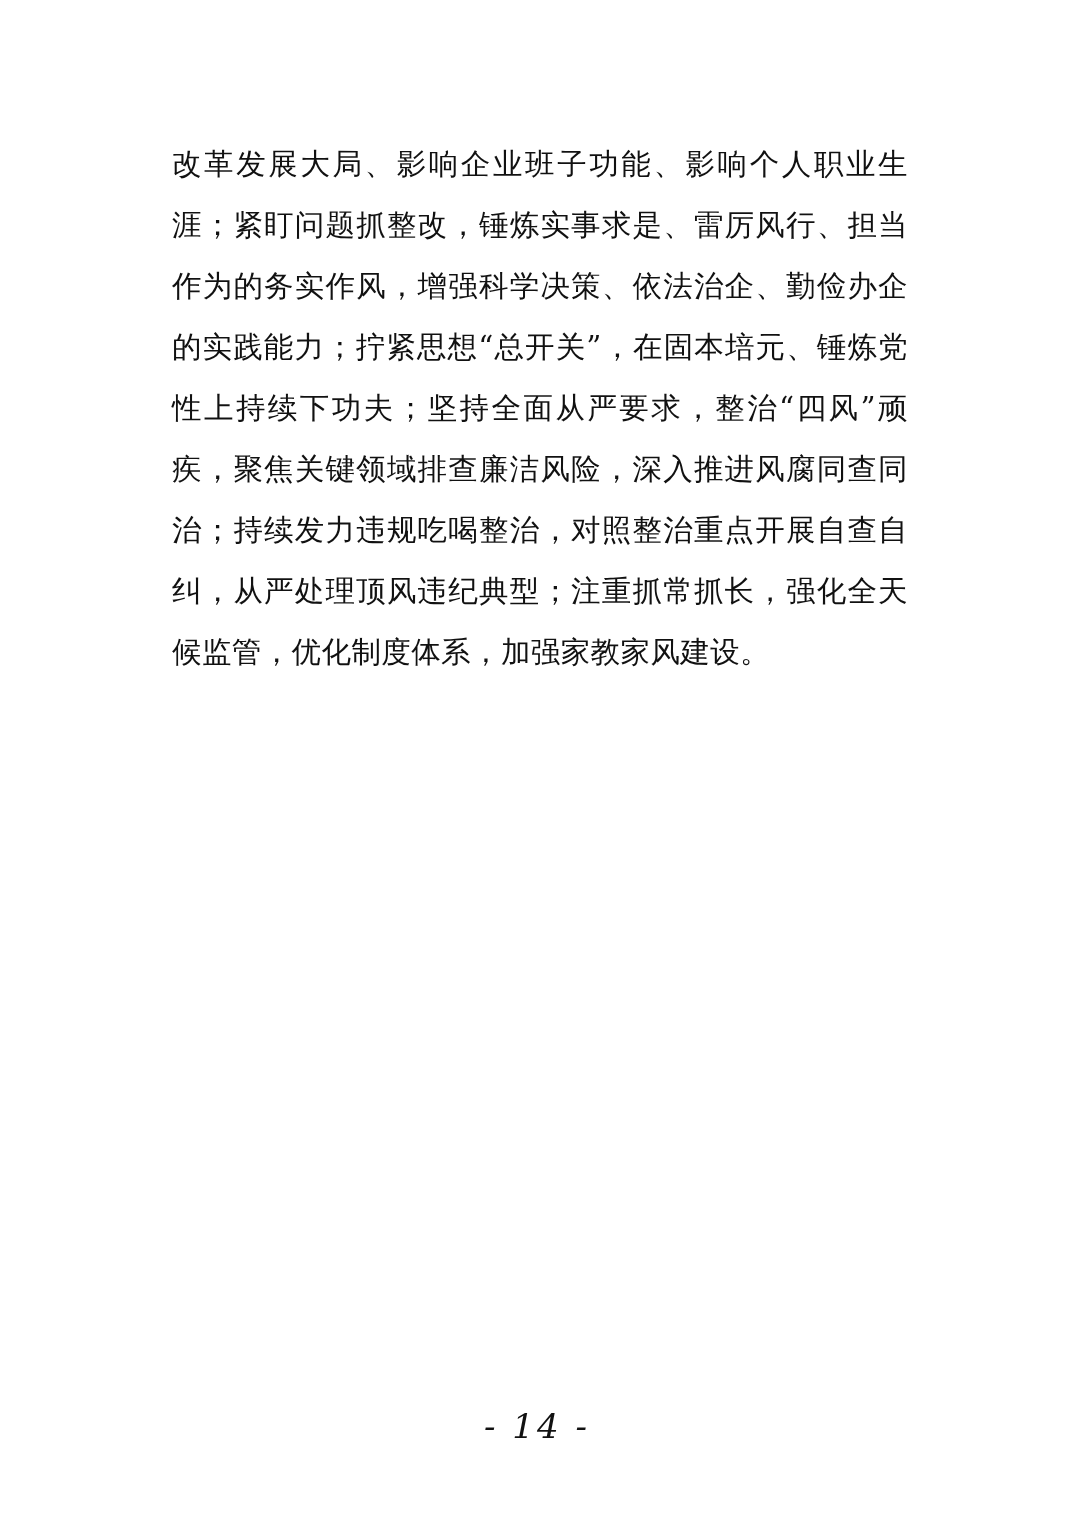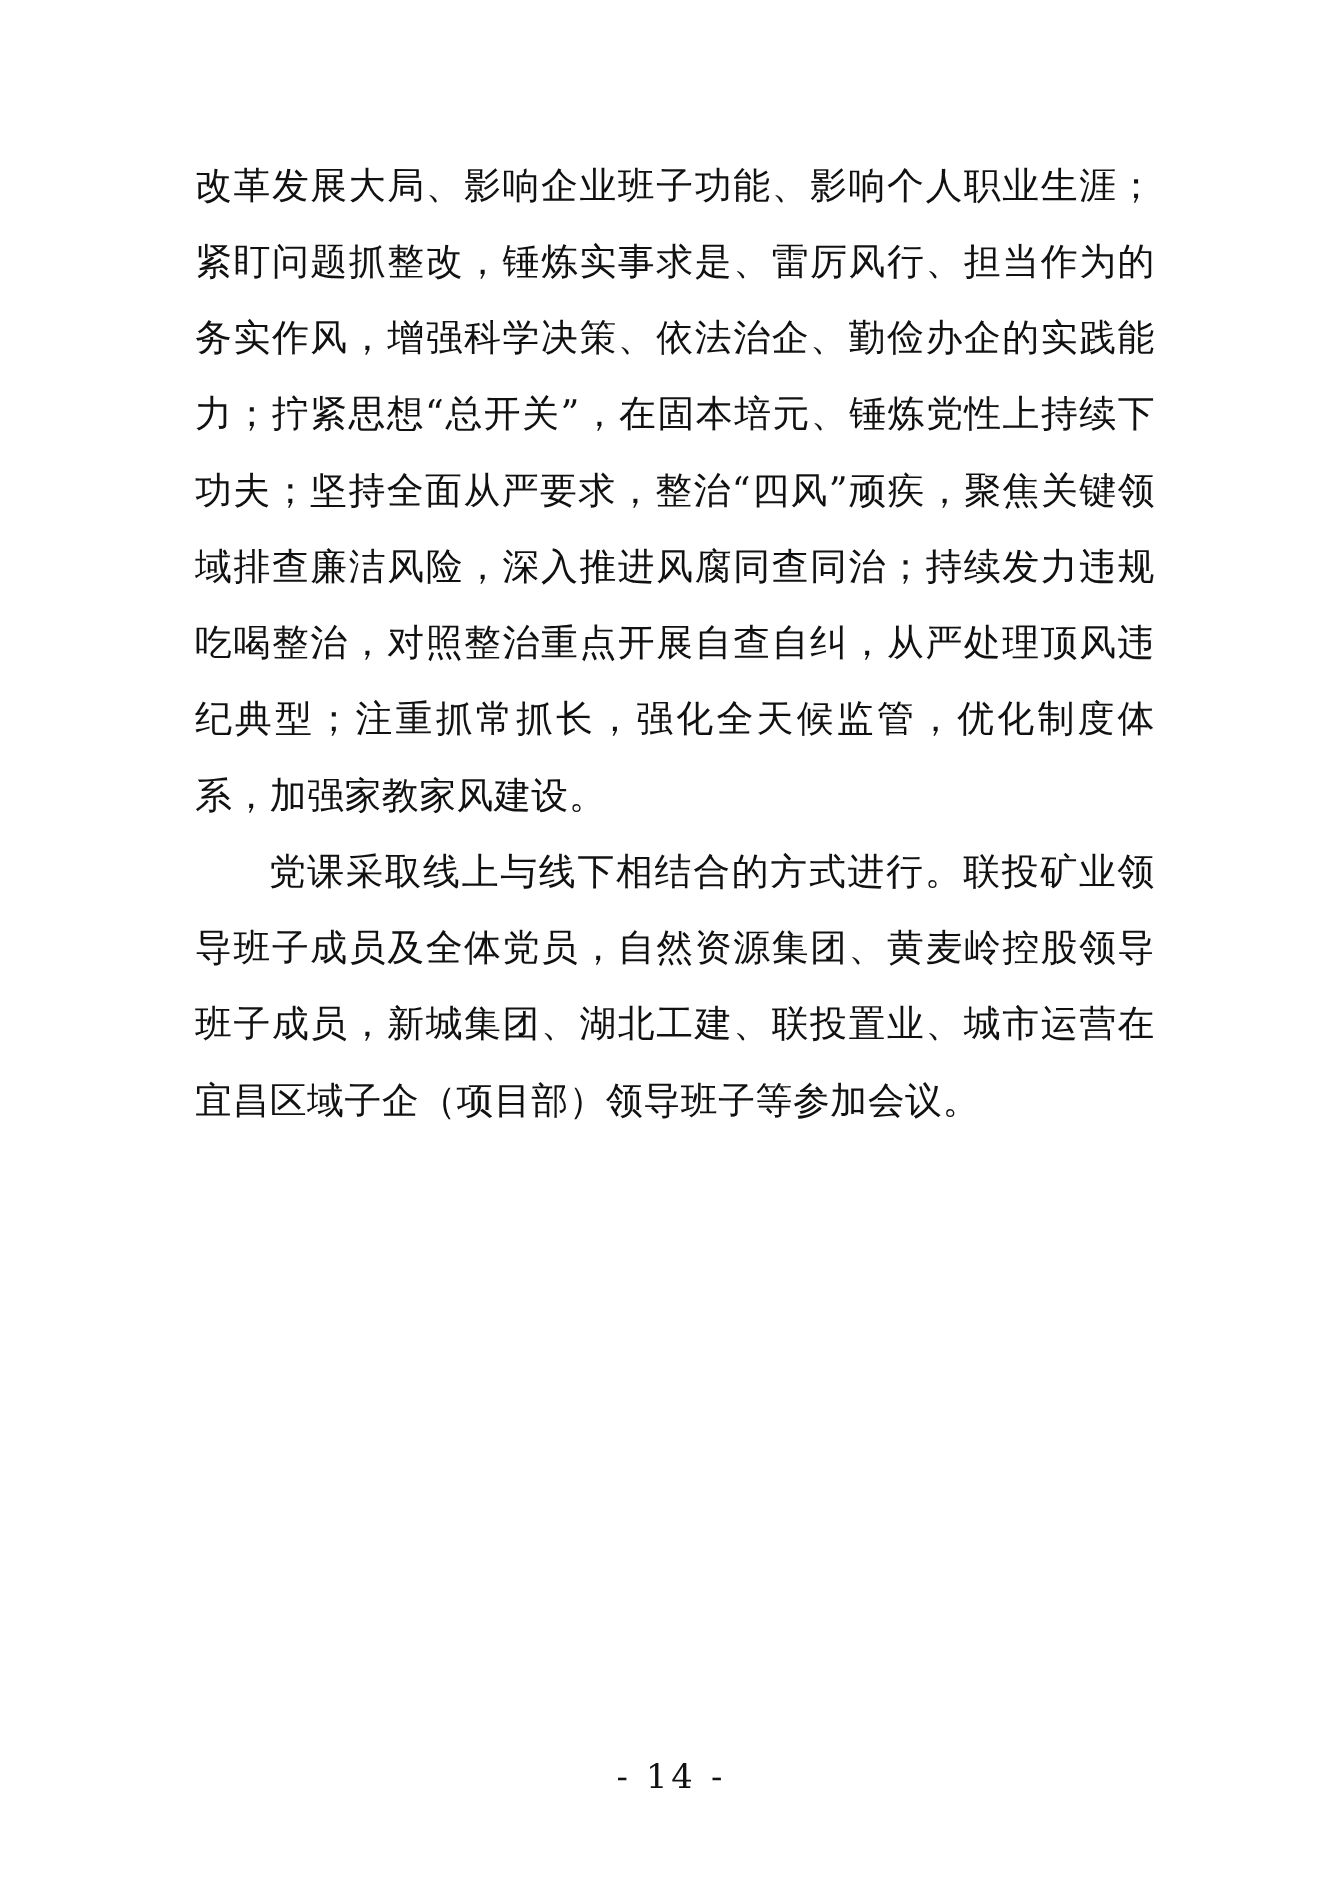--- a/index.html
+++ b/index.html
@@ -21,46 +21,46 @@
     height: 1520px;
     background: #ffffff;
   }
   .content {
     position: absolute;
     top: 118px;
     left: 156px;
     width: 768px;
   }
   p.para {
-    margin: 0;
+    margin: 16px;
     font-size: 29.5px;
     line-height: 61px;
     text-align: justify;
     text-justify: inter-ideograph;
     letter-spacing: 0.4px;
     font-family: "DejaVu Serif", "Liberation Serif", serif;
     color: #111111;
   }
   p.indent {
     text-indent: 59px;
   }
   .footer {
     position: absolute;
     top: 1406px;
     left: 0;
     width: 1074px;
     text-align: center;
-    font-size: 27px;
+    font-size: 34px;
     letter-spacing: 3px;
     color: #111111;
     font-family: "DejaVu Serif", "Liberation Serif", serif;
+    font-style: italic;
   }
 </style>
 </head>
 <body>
 
 <div class="page">
   <div class="content">
     <p class="para">改革发展大局、影响企业班子功能、影响个人职业生涯；紧盯问题抓整改，锤炼实事求是、雷厉风行、担当作为的务实作风，增强科学决策、依法治企、勤俭办企的实践能力；拧紧思想“总开关”，在固本培元、锤炼党性上持续下功夫；坚持全面从严要求，整治“四风”顽疾，聚焦关键领域排查廉洁风险，深入推进风腐同查同治；持续发力违规吃喝整治，对照整治重点开展自查自纠，从严处理顶风违纪典型；注重抓常抓长，强化全天候监管，优化制度体系，加强家教家风建设。</p>
-    <p class="para indent">党课采取线上与线下相结合的方式进行。联投矿业领导班子成员及全体党员，自然资源集团、黄麦岭控股领导班子成员，新城集团、湖北工建、联投置业、城市运营在宜昌区域子企（项目部）领导班子等参加会议。</p>
   </div>
   <div class="footer">- 14 -</div>
 </div>
 
 </body></html>

